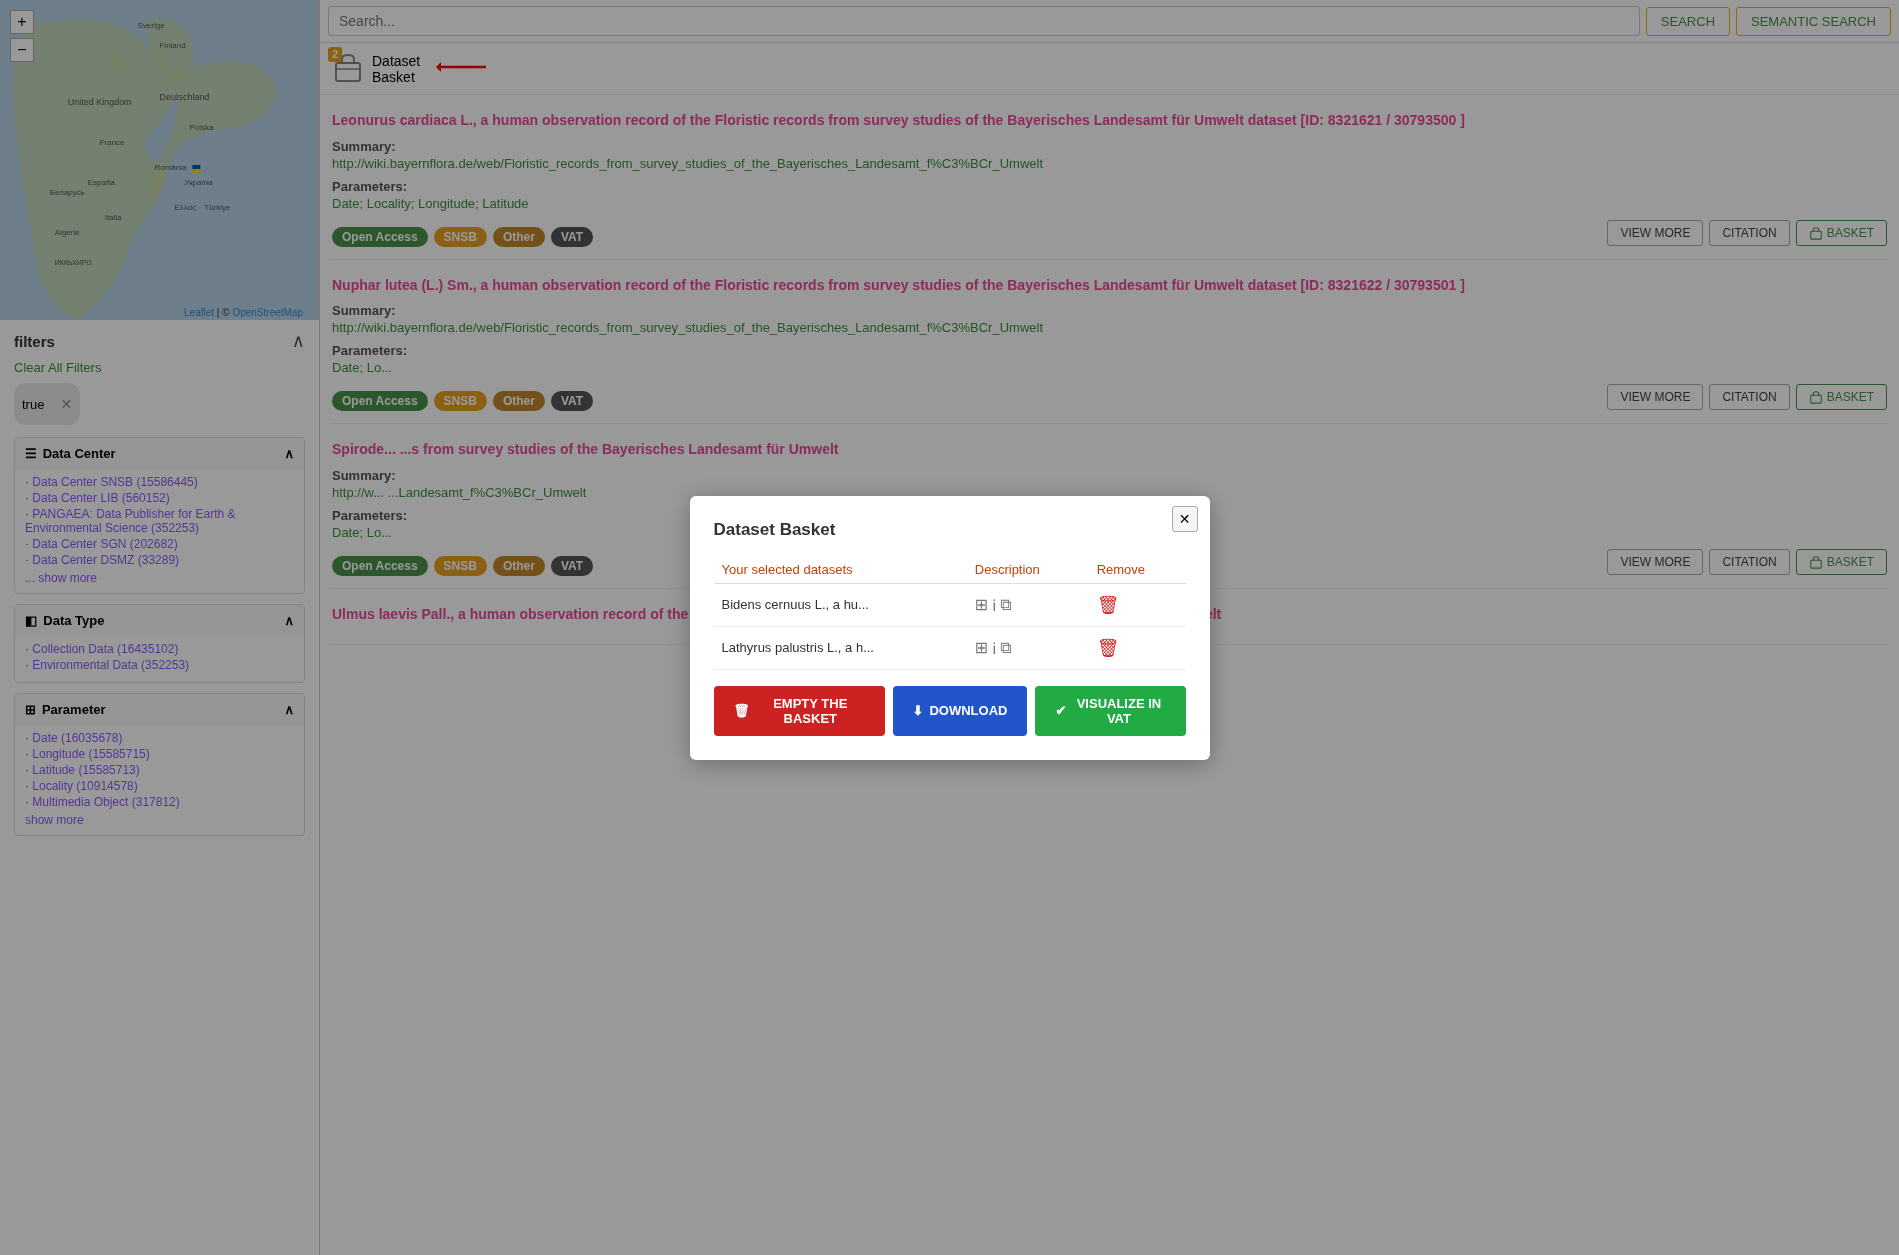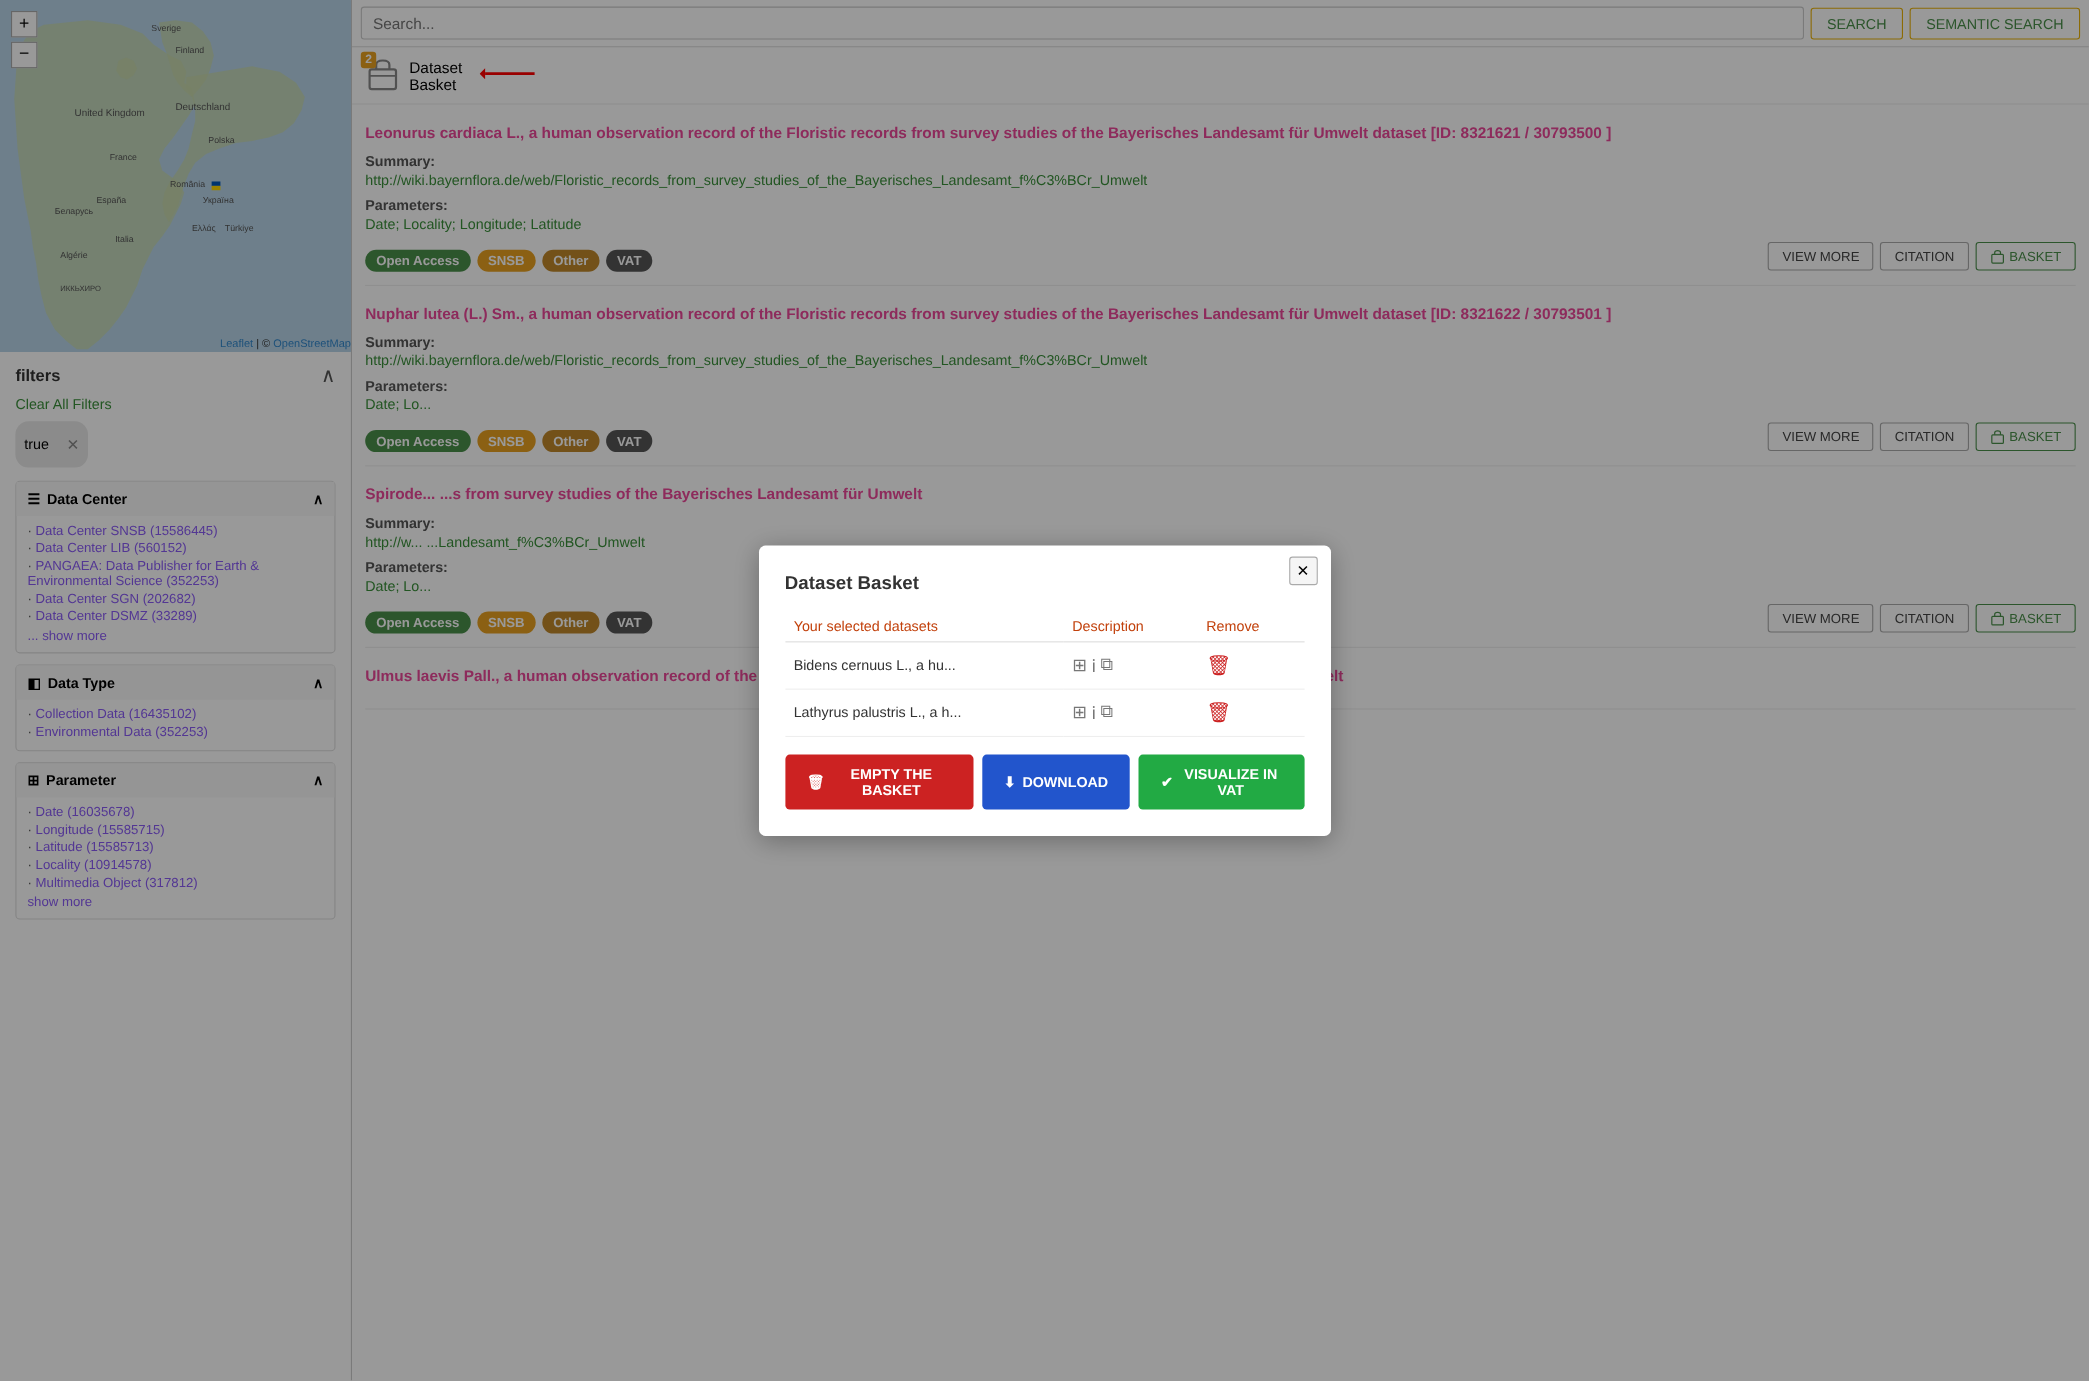--- a/index.html
+++ b/index.html
@@ -36,21 +36,21 @@
       cursor: pointer;
       font-size: 16px;
       line-height: 22px;
       text-align: center;
       z-index: 10;
     }
     .map-btn-minus { top: 38px; }
     .map-attribution {
       position: absolute;
       bottom: 2px;
-      right: 0;
+      right: 16px;
       font-size: 10px;
       color: #333;
     }
 
     #filters-panel {
       padding: 10px 14px;
       overflow-y: auto;
       flex: 1;
     }
     .filters-header {
@@ -64,20 +64,21 @@
     .clear-all-link {
       color: #3a8f3a;
       text-decoration: none;
       font-size: 13px;
       cursor: pointer;
       display: block;
       margin-bottom: 8px;
     }
     .active-filter-badge {
       display: inline-flex;
+      align-items: center;
       background: #e8e8e8;
       border-radius: 12px;
       padding: 13px 8px;
       font-size: 13px;
       margin-bottom: 12px;
       gap: 10px;
     }
     .active-filter-badge .remove-x {
       margin-left: 6px;
       cursor: pointer;

